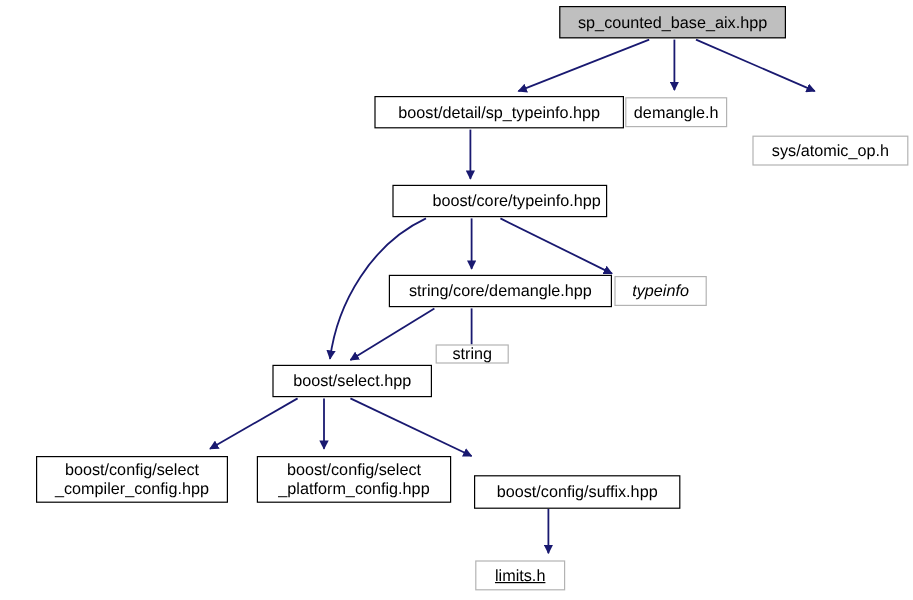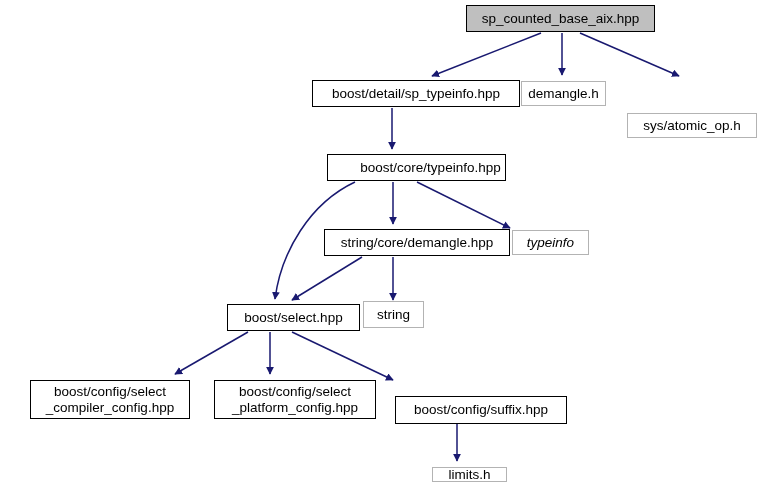--- a/index.html
+++ b/index.html
@@ -81,21 +81,21 @@
     </svg>
   <div id="node-layer">
       <div class="node root" style="left: 466px; top: 5px; width: 189px; height: 27px;"><span class="node-label">sp_counted_base_aix.hpp</span></div>
       <div class="node local" style="left: 288px; top: 80px; width: 208px; height: 27px;"><span class="node-label">boost/detail/sp_typeinfo.hpp</span></div>
       <div class="node external" style="left: 521px; top: 81px; width: 85px; height: 25px;"><span class="node-label">demangle.h</span></div>
       <div class="node external" style="left: 627px; top: 81px; width: 130px; height: 25px; margin-top: 32px;"><span class="node-label">sys/atomic_op.h</span></div>
       <div class="node local" style="left: 303px; top: 154px; width: 179px; height: 27px; padding-left: 28px;"><span class="node-label">boost/core/typeinfo.hpp</span></div>
       <div class="node local" style="left: 300px; top: 229px; width: 186px; height: 27px;"><span class="node-label">string/core/demangle.hpp</span></div>
       <div class="node external" style="left: 512px; top: 230px; width: 77px; height: 25px; font-style: italic;"><span class="node-label">typeinfo</span></div>
       <div class="node local" style="left: 203px; top: 304px; width: 133px; height: 27px;"><span class="node-label">boost/select.hpp</span></div>
-      <div class="node external" style="left: 363px; top: 301px; width: 61px; height: 27px;"><span class="node-label">string</span></div>
+      <div class="node external" style="left: 363px; top: 287px; width: 61px; height: 16px;"><span class="node-label">string</span></div>
       <div class="node local" style="left: 6px; top: 380px; width: 160px; height: 39px;"><span class="node-label">boost/config/select
 _compiler_config.hpp</span></div>
       <div class="node local" style="left: 190px; top: 380px; width: 162px; height: 39px;"><span class="node-label">boost/config/select
 _platform_config.hpp</span></div>
       <div class="node local" style="left: 371px; top: 396px; width: 172px; height: 28px;"><span class="node-label">boost/config/suffix.hpp</span></div>
-      <div class="node external" style="left: 432px; top: 467px; width: 75px; height: 15px;"><span class="node-label">limits.h</span></div>
+      <div class="node external" style="left: 396px; top: 467px; width: 75px; height: 25px; text-decoration: underline;"><span class="node-label">limits.h</span></div>
     </div>
 </div>
 
 </body></html>

